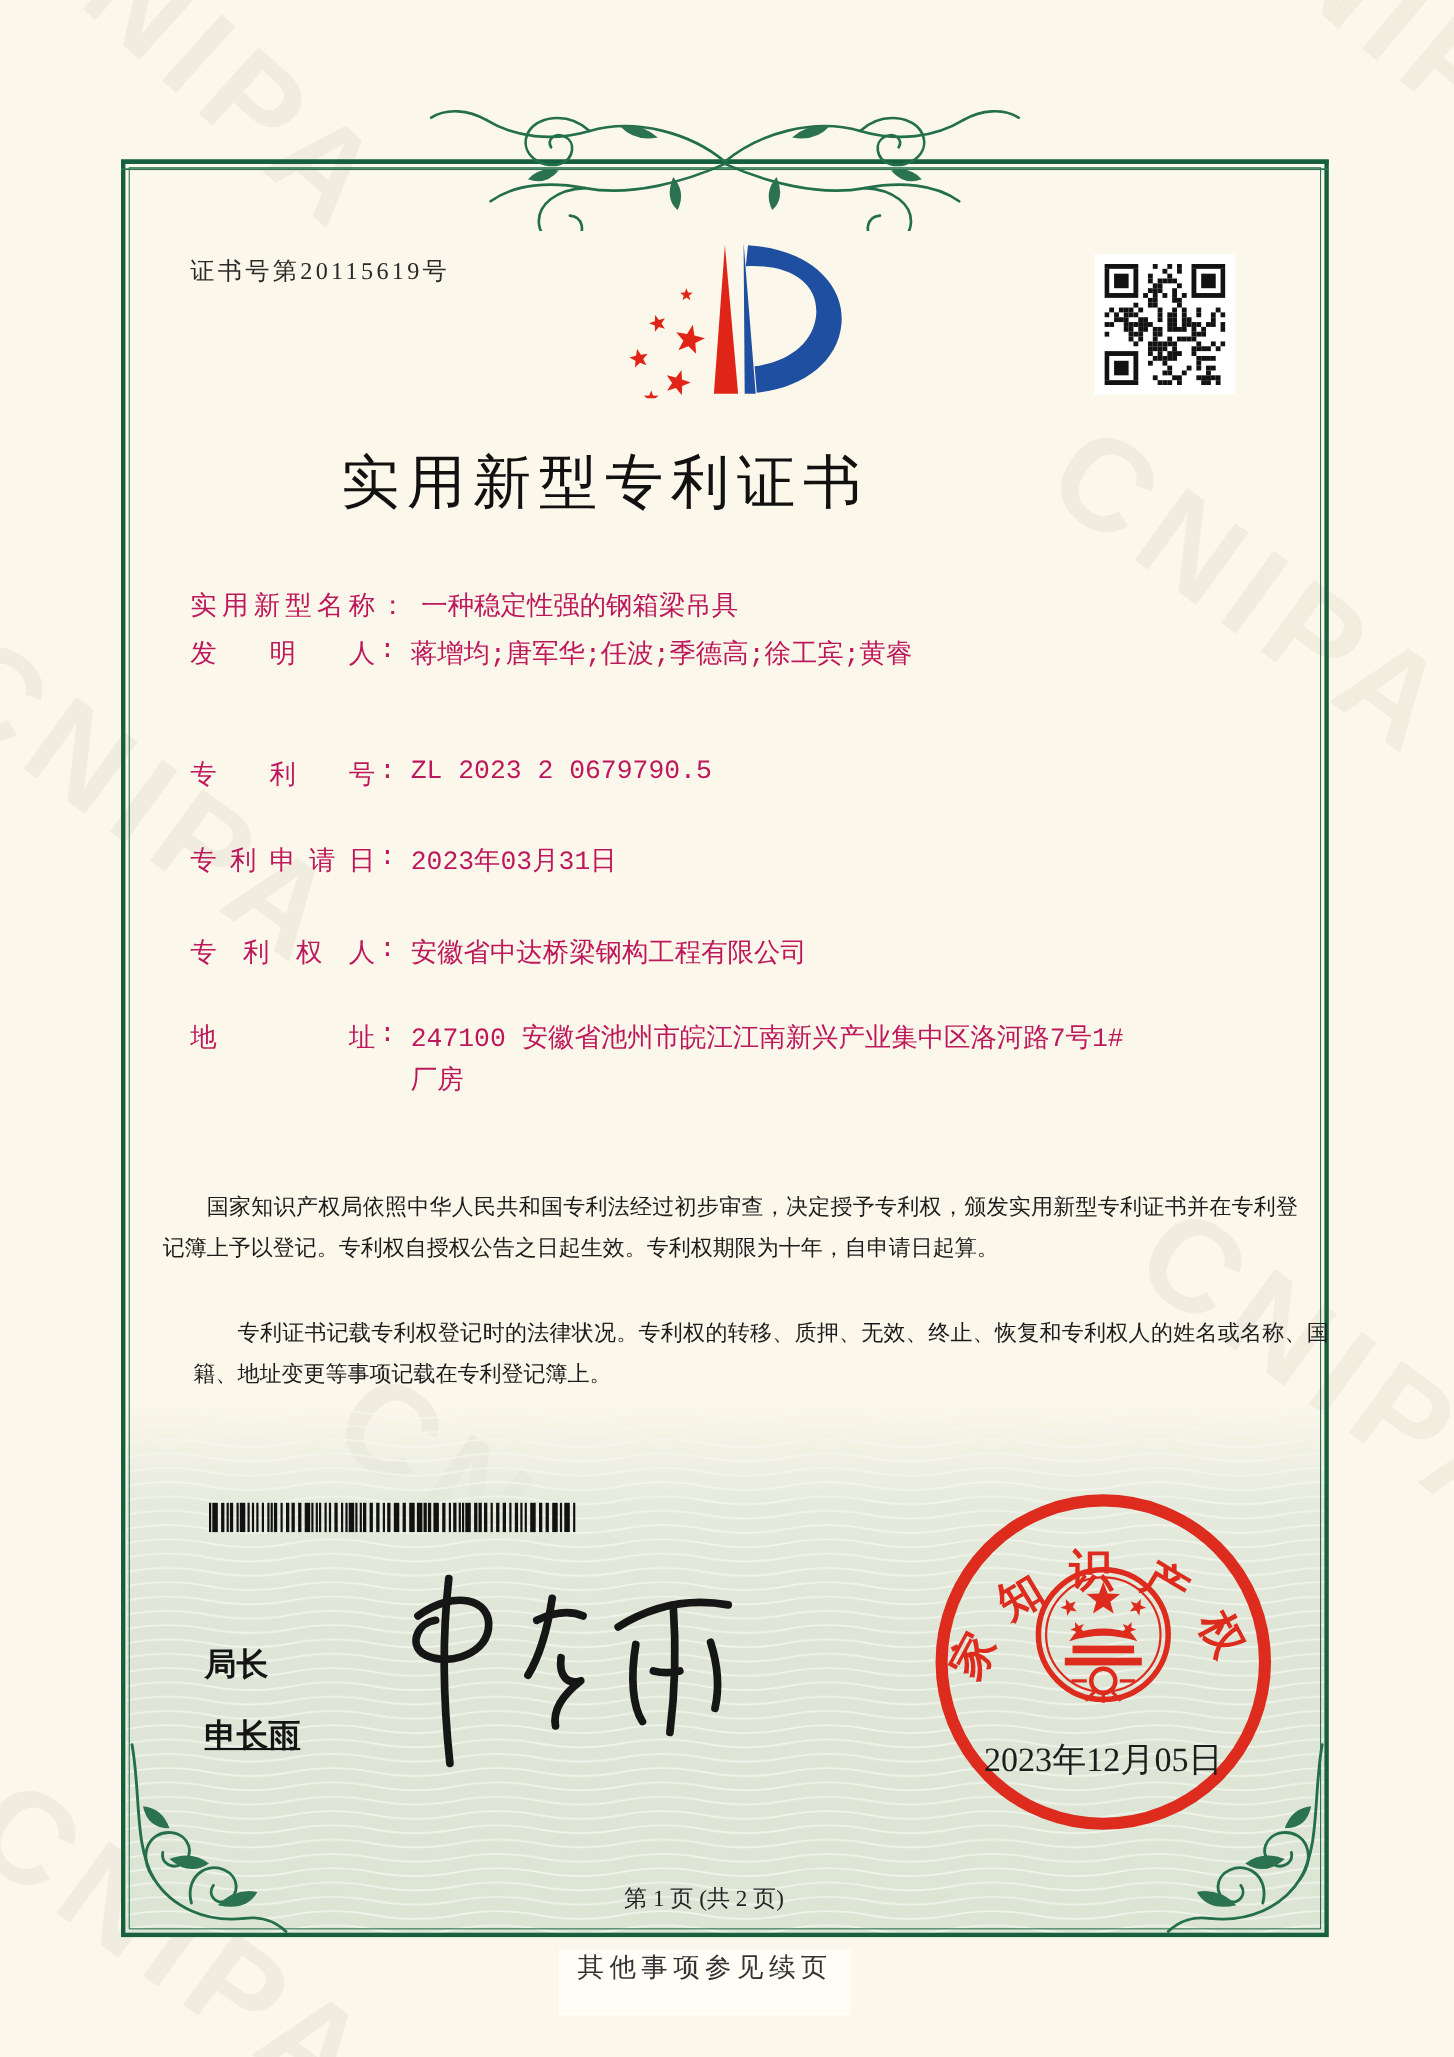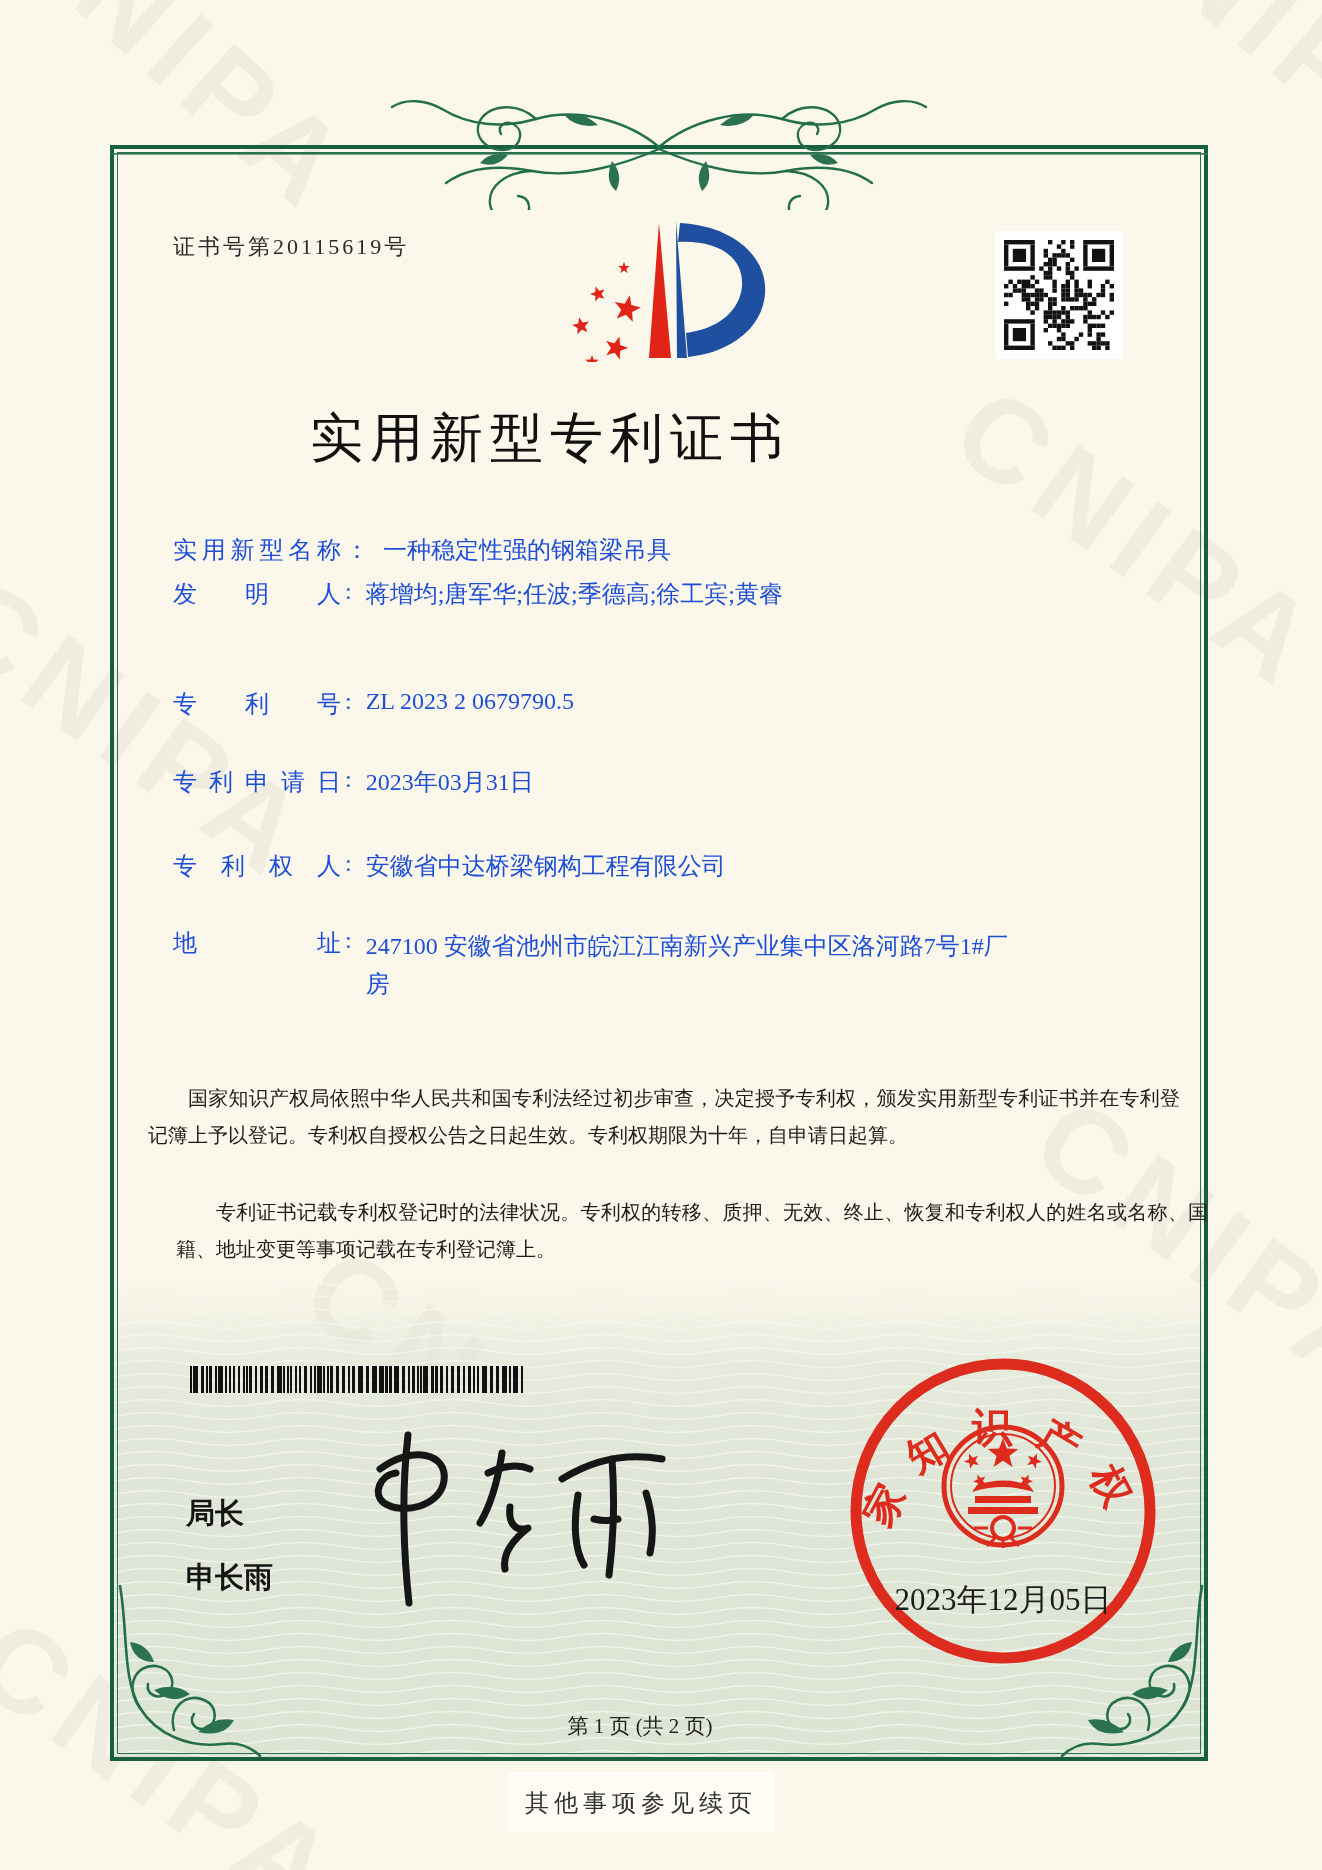--- a/index.html
+++ b/index.html
@@ -23,36 +23,36 @@
   
   .green-zone{position:absolute;left:115px;top:1278px;width:1092px;height:481px;
     background:linear-gradient(180deg, rgba(225,232,218,0) 0px, rgba(225,232,218,.85) 90px, #dfe6d7 200px, #dce4d4 100%);}
   .green-zone svg{display:block;}
   
   .cert-no{position:absolute;left:173px;top:232px;font-size:22px;letter-spacing:3px;color:#2a2a2a;text-align:right;}
   
   .title{position:absolute;left:50px;top:403px;width:1000px;text-align:center;
     font-size:53px;font-weight:normal;letter-spacing:7px;color:#111;}
   
-  .frow{position:absolute;left:173px;font-size:24px;color:#1d4ed8;white-space:nowrap;}
+  .frow{position:absolute;left:173px;font-size:24px;color:#be185d;white-space:nowrap;font-family:Liberation Mono, monospace;}
   .flabel{display:inline-block;width:168px;text-align:justify;text-align-last:justify;vertical-align:top;}
   .fcolon{display:inline-block;margin-left:4px;vertical-align:top;}
   .fvalue{display:inline-block;margin-left:14px;vertical-align:top;}
   .fvalue.wrap{white-space:normal;width:660px;line-height:38px;}
   .glabel{display:inline-block;letter-spacing:3px;vertical-align:top;}
   
   .bodyp{position:absolute;left:148px;width:1032px;font-size:20px;line-height:37px;
     text-align:justify;text-indent:2em;color:#1c1c1c;}
   
   .official{position:absolute;left:186px;font-size:29px;font-weight:bold;
     font-family:"Liberation Sans","DejaVu Sans",sans-serif;color:#141414;}
   
   .page-no{position:absolute;left:140px;width:1000px;top:1712px;text-align:center;font-size:21px;color:#222;}
   .cont-strip{position:absolute;left:508px;top:1772px;width:266px;height:60px;background:#fffdf6;}
-  .cont-strip div{margin-top:15px;text-align:center;font-size:24px;letter-spacing:5px;color:#333;}
+  .cont-strip div{text-align:center;font-size:24px;letter-spacing:5px;color:#333;}
   
   .qr-wrap{position:absolute;left:995px;top:231px;width:128px;height:128px;background:#fff;}
   .qr-wrap svg{position:absolute;left:9px;top:9px;}
   .seal{opacity:.94;}
 </style>
 </head>
 <body>
 
 <div id="page">
 
@@ -413,21 +413,21 @@
       <rect x="292" y="0" width="5" height="27" fill="#111"></rect>
       <rect x="300" y="0" width="3" height="27" fill="#111"></rect>
       <rect x="306" y="0" width="3" height="27" fill="#111"></rect>
       <rect x="312" y="0" width="5" height="27" fill="#111"></rect>
       <rect x="319" y="0" width="2" height="27" fill="#111"></rect>
       <rect x="323" y="0" width="5" height="27" fill="#111"></rect>
       <rect x="331" y="0" width="2" height="27" fill="#111"></rect>
     </svg>
 
   <div class="official" style="top:1494px;">局长</div>
-  <div class="official" style="top:1558px;">申长雨</div>
+  <div class="official" style="top:1558px;text-decoration:underline;">申长雨</div>
 
   <svg class="abs" style="left:350px;top:1415px;" width="350" height="212" viewBox="0 0 350 212">
     <g fill="none" stroke="#161616" stroke-width="7" stroke-linecap="round" stroke-linejoin="round">
       <path d="M58,20 C52,72 53,132 59,188"></path>
       <path d="M30,54 C62,30 98,38 94,66 C90,92 52,100 34,88 C22,79 30,60 46,58"></path>
       <path d="M152,38 c-4,26 -10,50 -22,70"></path>
       <path d="M138,58 c15,-7 30,-9 42,-4"></path>
       <path d="M160,92 c-2,17 6,25 18,21 c-14,11 -26,25 -23,41"></path>
       <path d="M212,64 c32,-20 66,-26 100,-20"></path>
       <path d="M262,44 c3,42 1,84 -3,116"></path>

